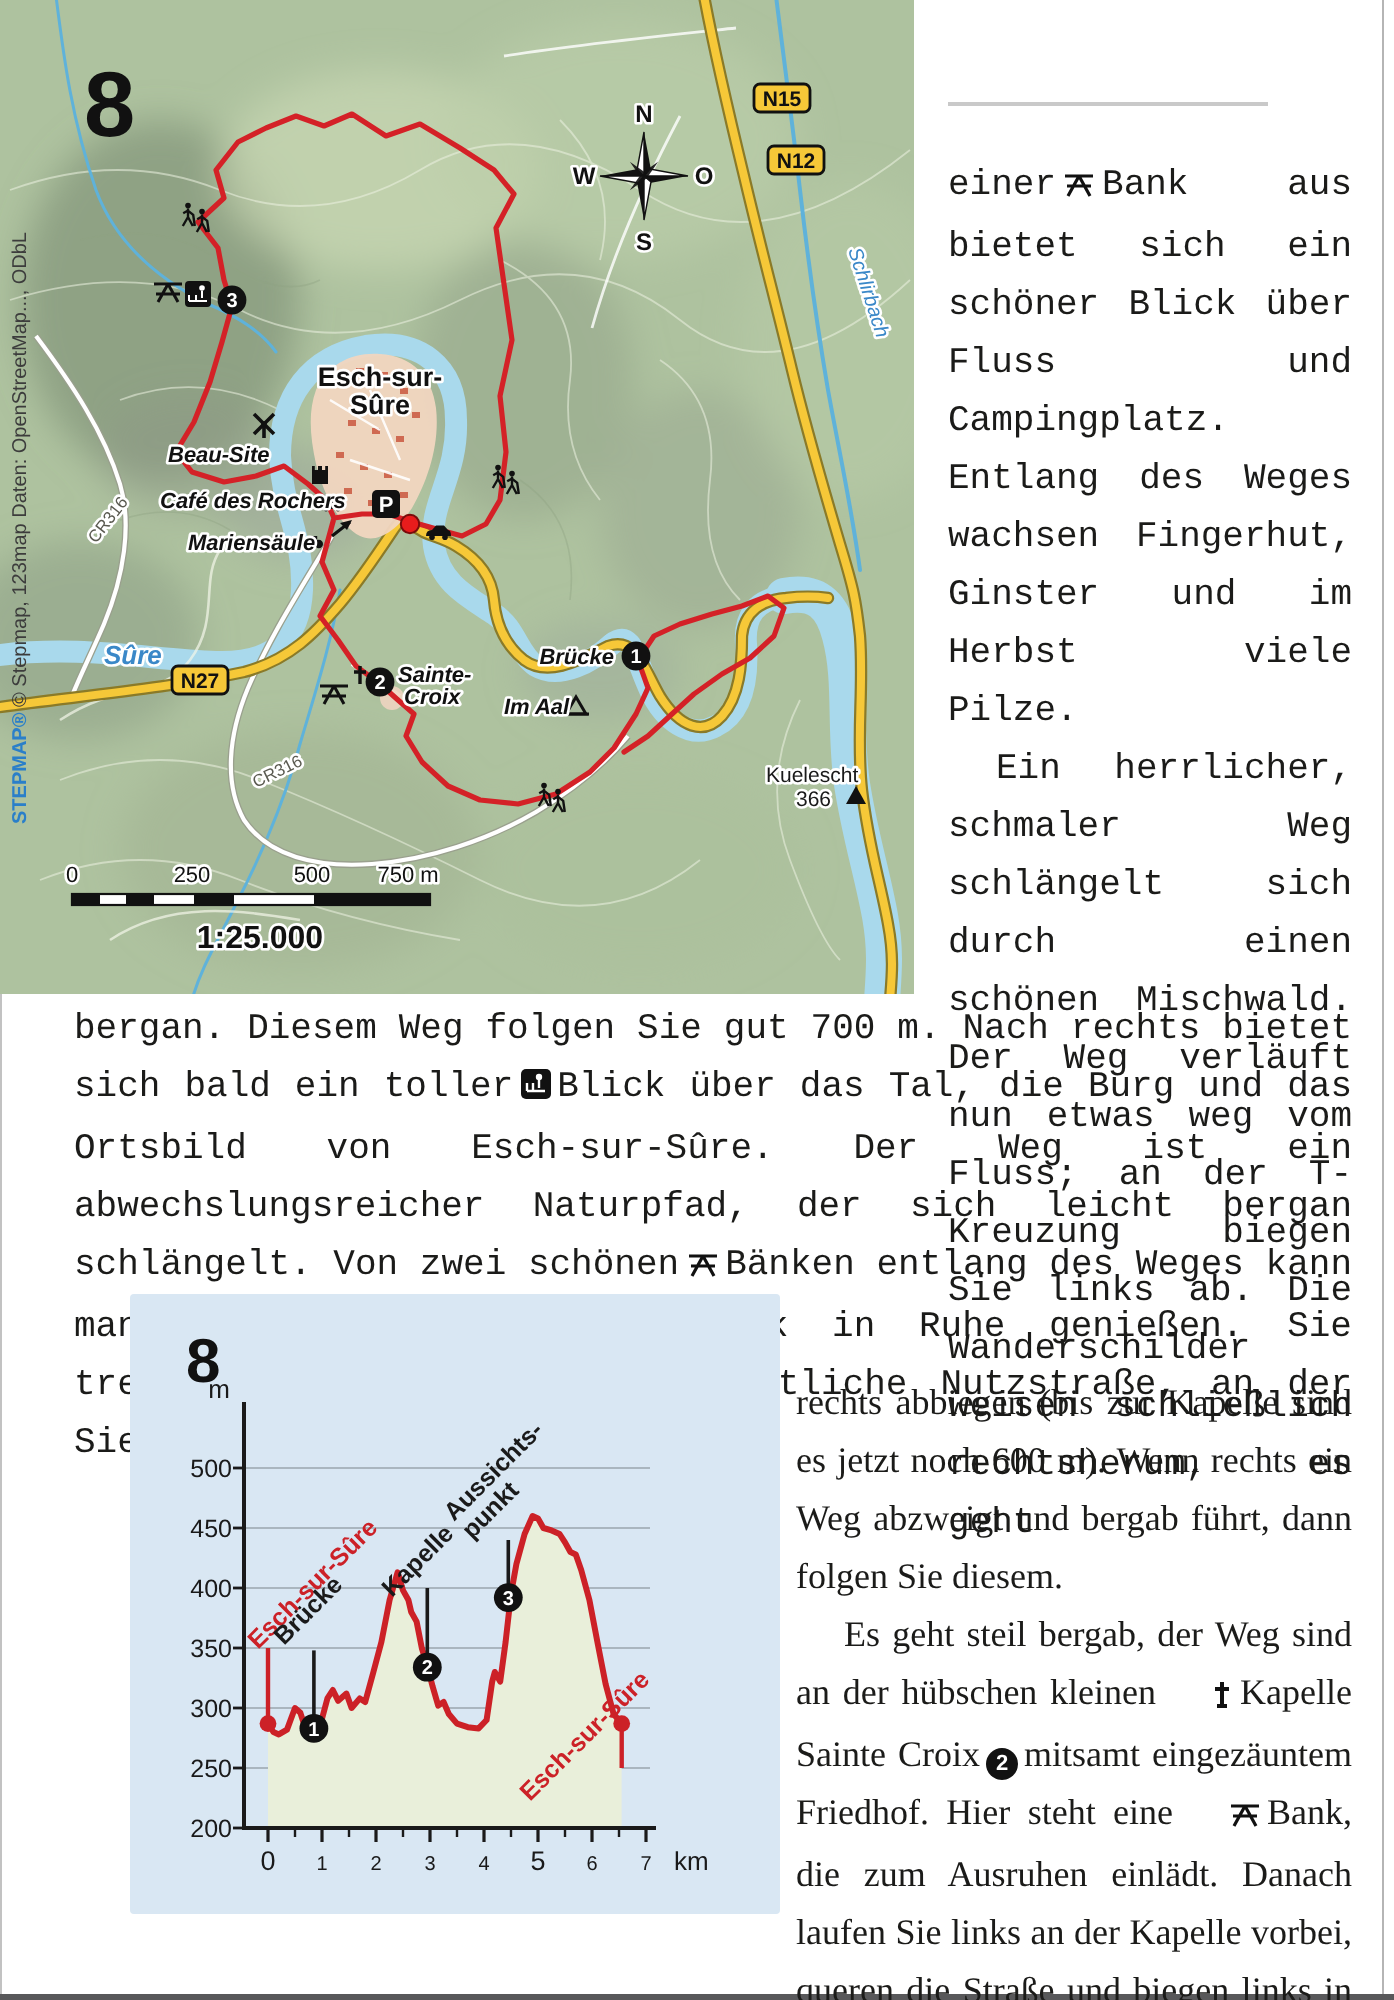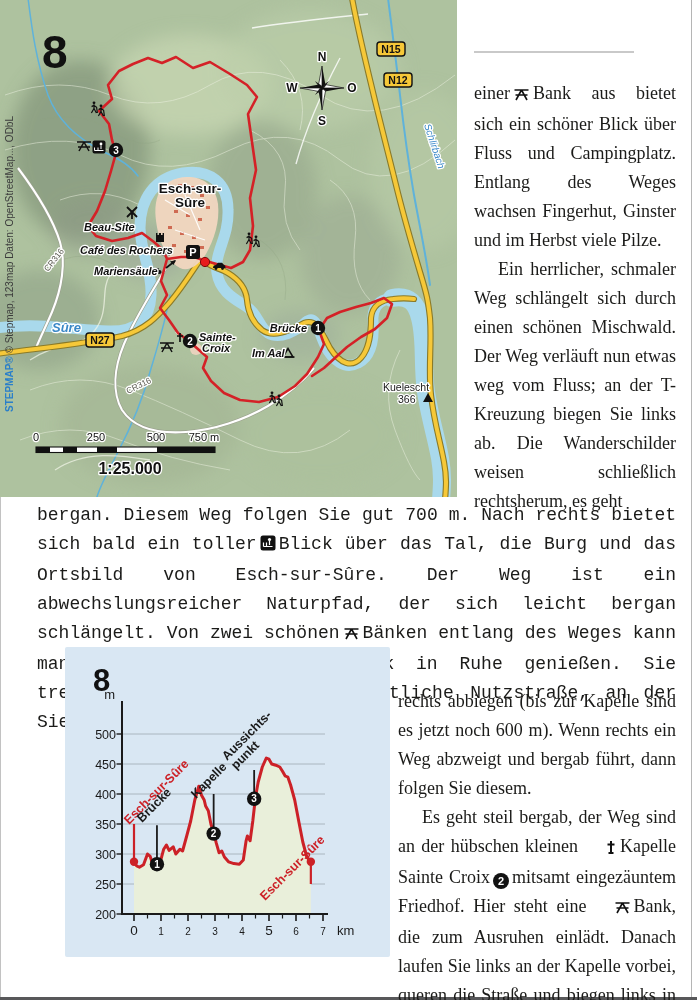--- a/index.html
+++ b/index.html
@@ -3,21 +3,21 @@
 <meta charset="utf-8">
 <style>
   html,body{margin:0;padding:0;background:#e9e9e9;}
   .page{position:relative;width:697px;height:1000px;background:#ffffff;overflow:hidden;
         font-family:"Liberation Serif",serif;}
   .edge-left{position:absolute;left:0;top:0;bottom:0;width:1px;background:#c2c2c2;}
   .edge-right{position:absolute;left:691px;top:0;bottom:0;width:1px;background:#b5b5b5;}
   .edge-bottom{position:absolute;left:0;right:0;bottom:0;height:3px;background:#58585a;}
   .map-wrap{position:absolute;left:0;top:0;width:457px;height:497px;}
   .divider{position:absolute;left:474px;top:51px;width:160px;height:2px;background:#c9c9c9;}
-  .col-top{position:absolute;left:474px;top:79px;width:202px;}
+  .col-top{position:absolute;left:474px;top:79px;width:202px;font-family:Liberation Mono, monospace;}
   .full-block{position:absolute;left:37px;top:501px;width:639px;font-family:Liberation Mono, monospace;}
   .col-bottom{position:absolute;left:398px;top:644px;width:278px;margin-top:43px;}
   .chart-wrap{position:absolute;left:65px;top:647px;width:325px;height:310px;}
   .para{font-size:18px;line-height:29px;text-align:justify;color:#1b1b19;margin:0;}
   .para+.para{text-indent:24px;}
   .inl{display:inline-block;vertical-align:-2px;margin:0 3px;}
   .inl-badge{display:inline-flex;width:16px;height:16px;border-radius:50%;background:#121212;
      color:#fff;font:bold 11px "Liberation Sans",sans-serif;align-items:center;
      justify-content:center;vertical-align:-2px;margin:0 3px;text-indent:0;}
   .halo{paint-order:stroke;stroke:#ffffff;stroke-width:2.6px;stroke-linejoin:round;}

